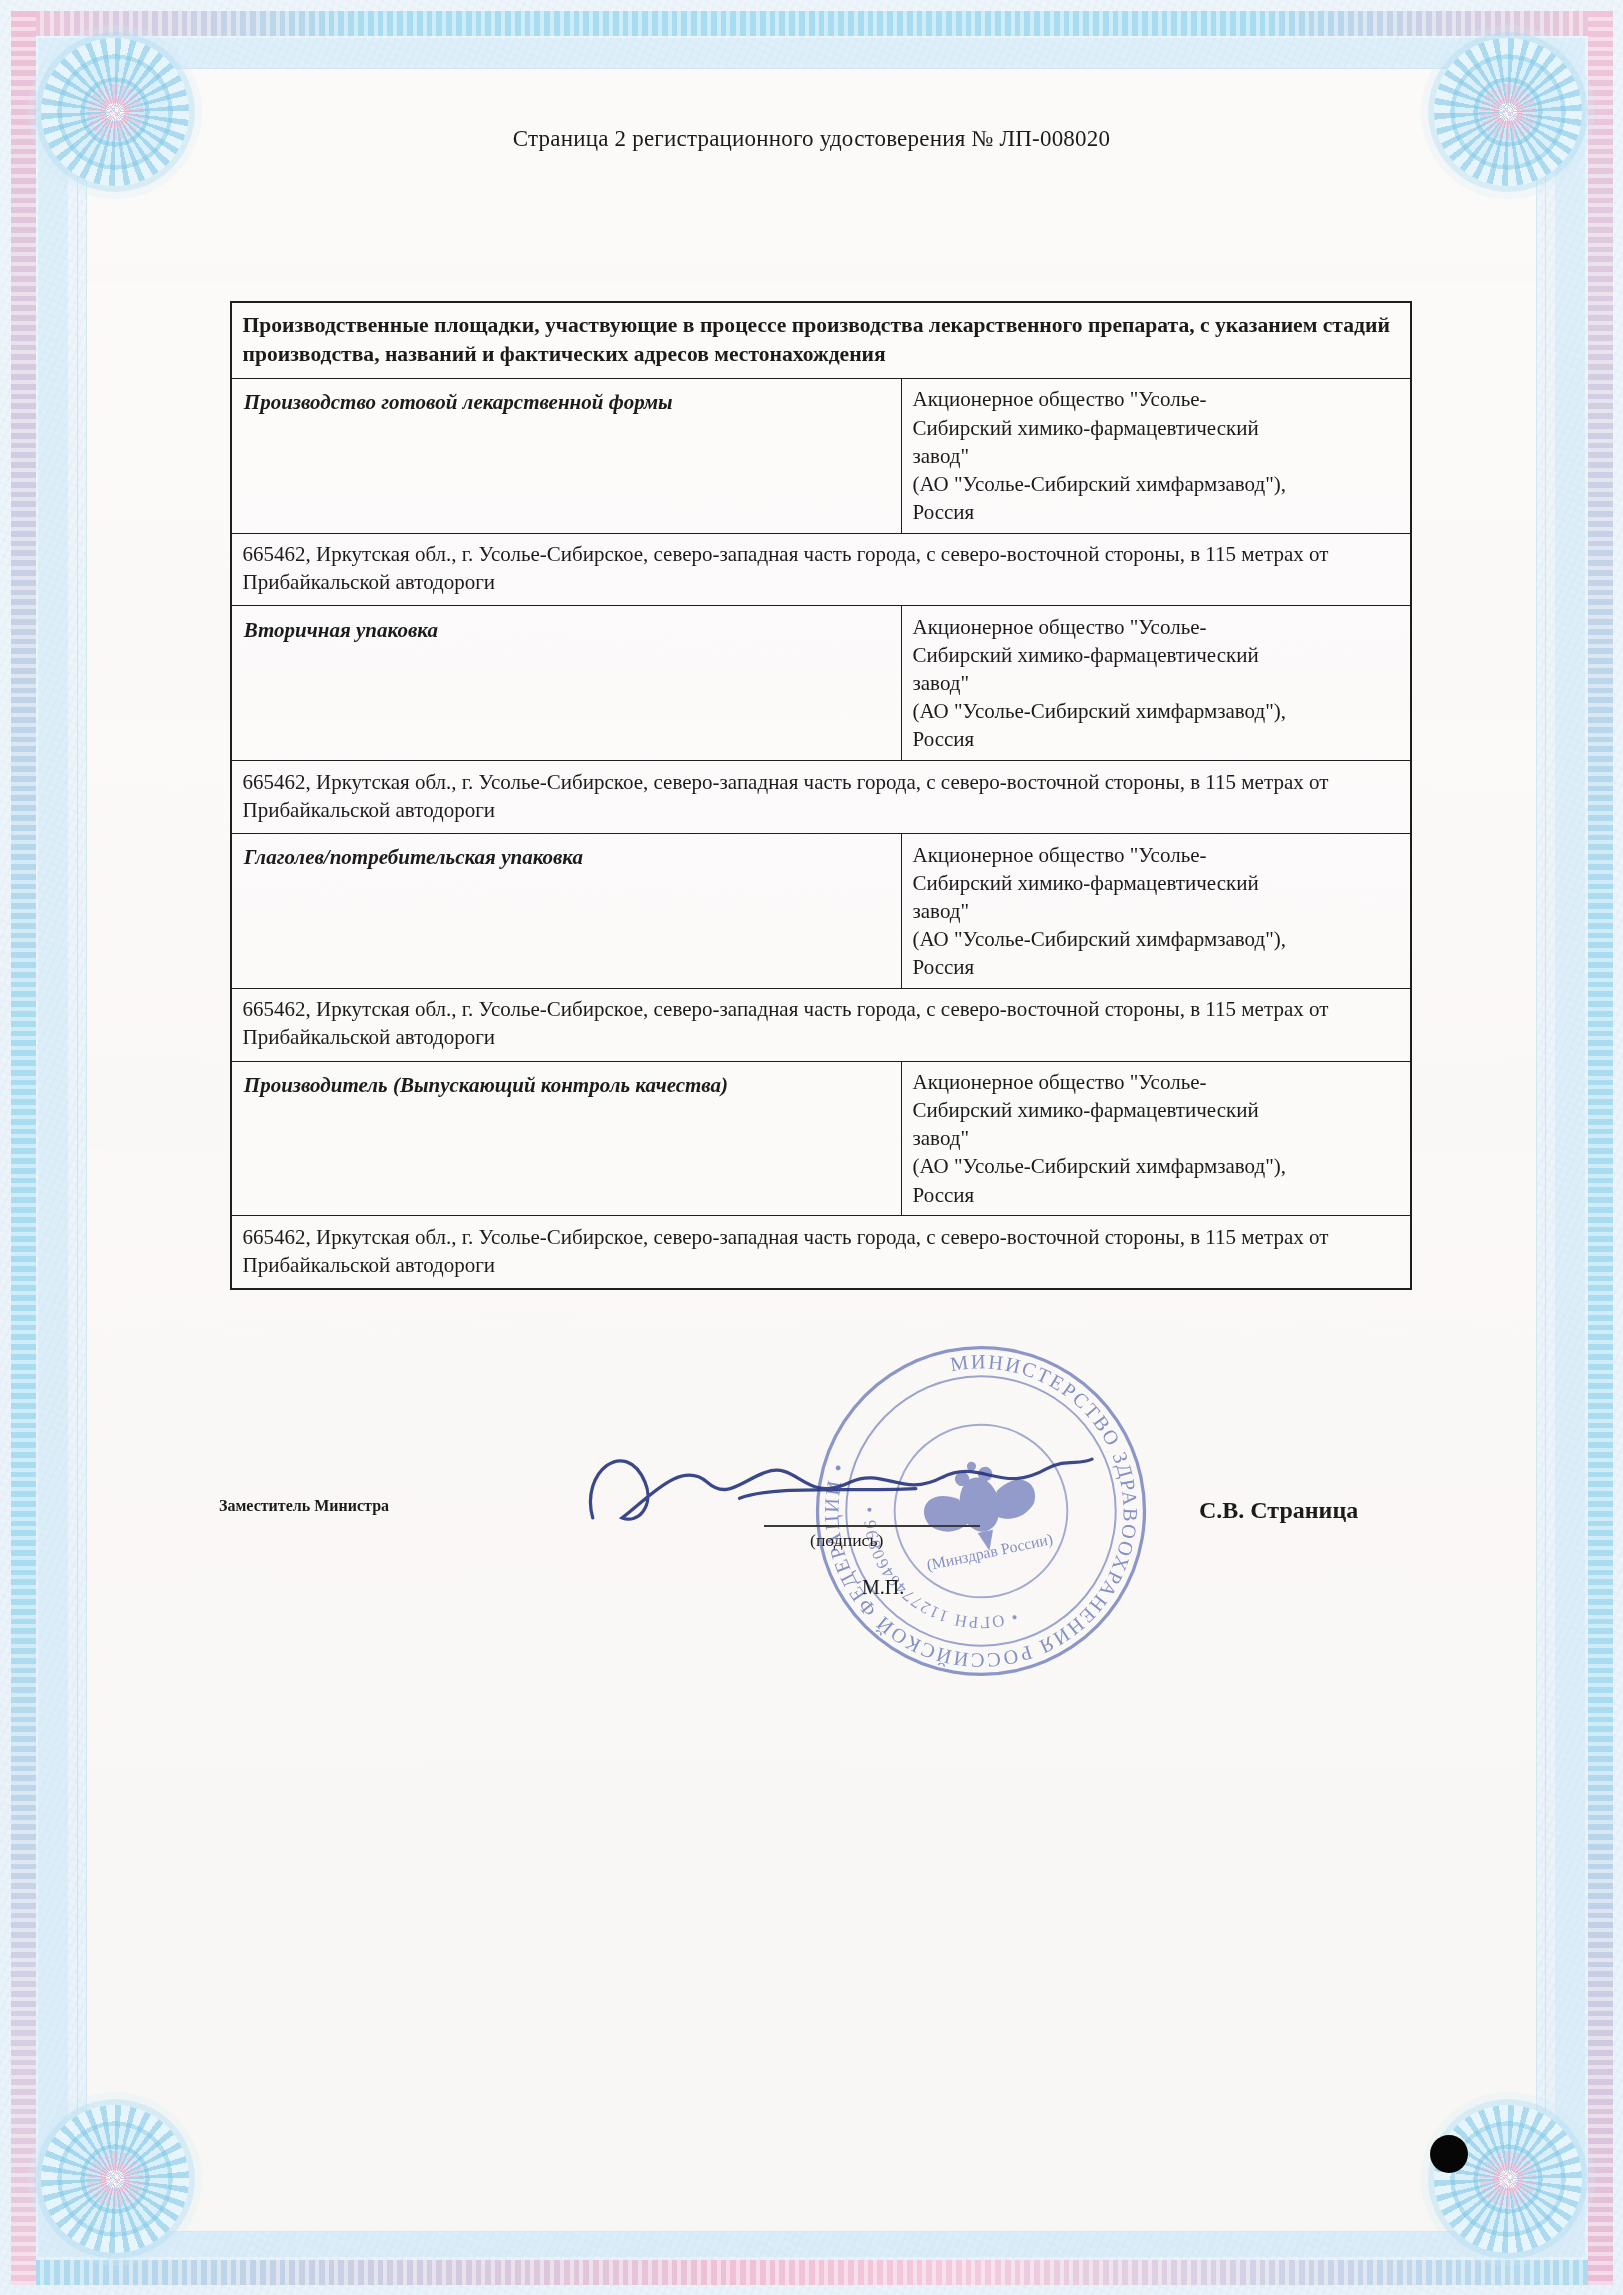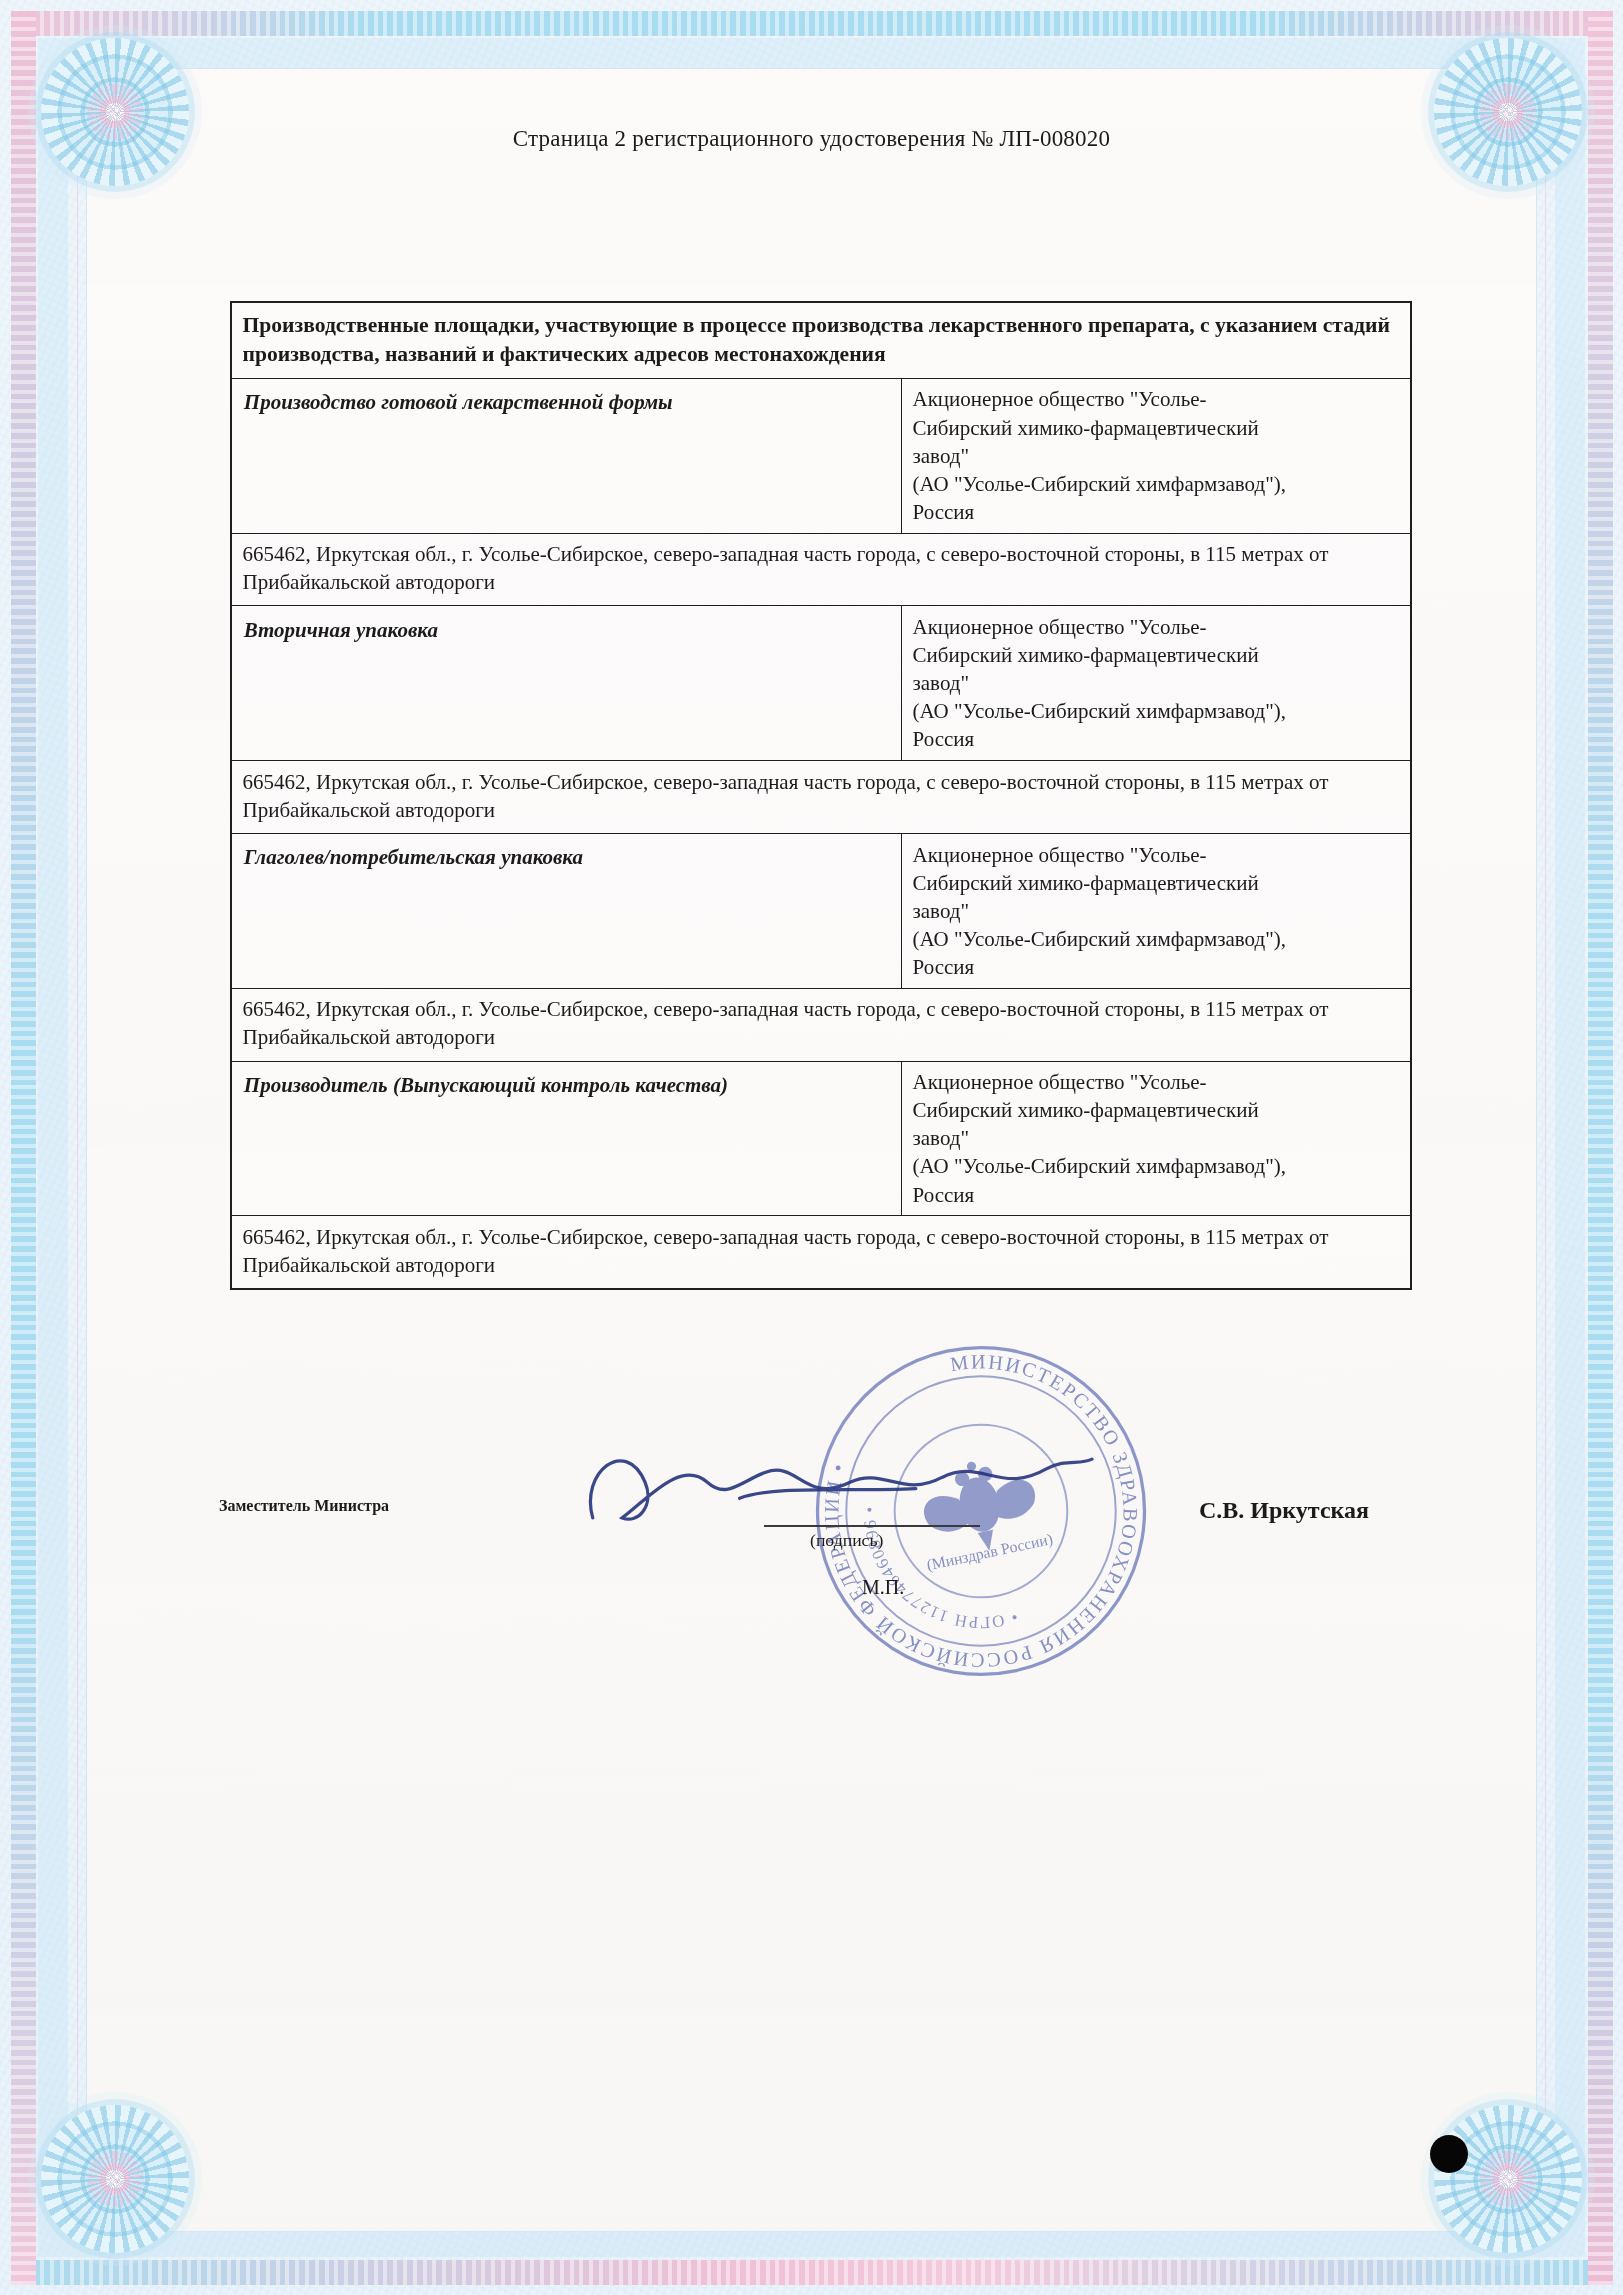--- a/index.html
+++ b/index.html
@@ -133,21 +133,21 @@
       <div class="cell-company">Акционерное общество "Усолье-
 Сибирский химико-фармацевтический
 завод"
 (АО "Усолье-Сибирский химфармзавод"),
 Россия</div>
     </div>
     <div class="t-addr">665462, Иркутская обл., г. Усолье-Сибирское, северо-западная часть города, с северо-восточной стороны, в 115 метрах от Прибайкальской автодороги</div>
   </div>
 
   <div class="sig-role">Заместитель Министра</div>
-  <div class="sig-name">С.В. Иркутская</div>
+  <div class="sig-name">С.В. Страница</div>
 
   <svg class="sig-svg" width="523" height="124" viewBox="0 0 800 190">
     <g fill="none" stroke="#26357f" stroke-width="5" stroke-linecap="round" opacity="0.9">
       <path d="M25 150 C 5 80, 75 25, 105 95 C 120 130, 95 160, 70 150 C 110 120, 160 60, 200 95 C 230 122, 250 95, 290 80 C 340 62, 350 130, 420 95 C 470 72, 500 120, 560 88 C 620 58, 650 115, 720 75 C 750 58, 770 70, 790 60"></path>
       <path d="M250 120 C 300 100, 420 110, 520 105"></path>
     </g>
   </svg>
   <div class="sig-line"></div>
   <div class="sig-caption">(подпись)</div>
   <div class="sig-mp">М.П.</div>

